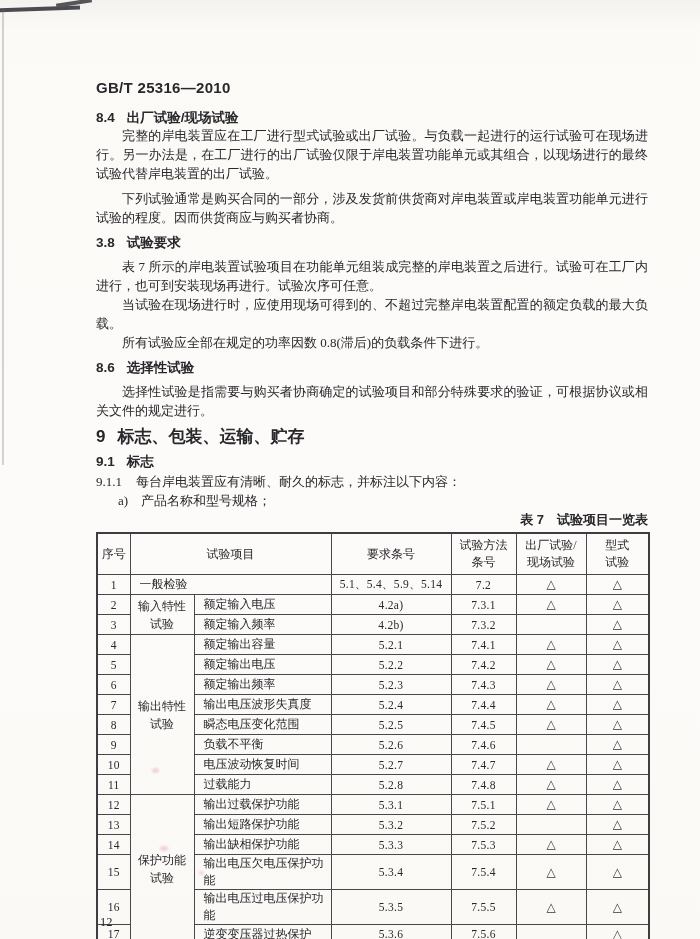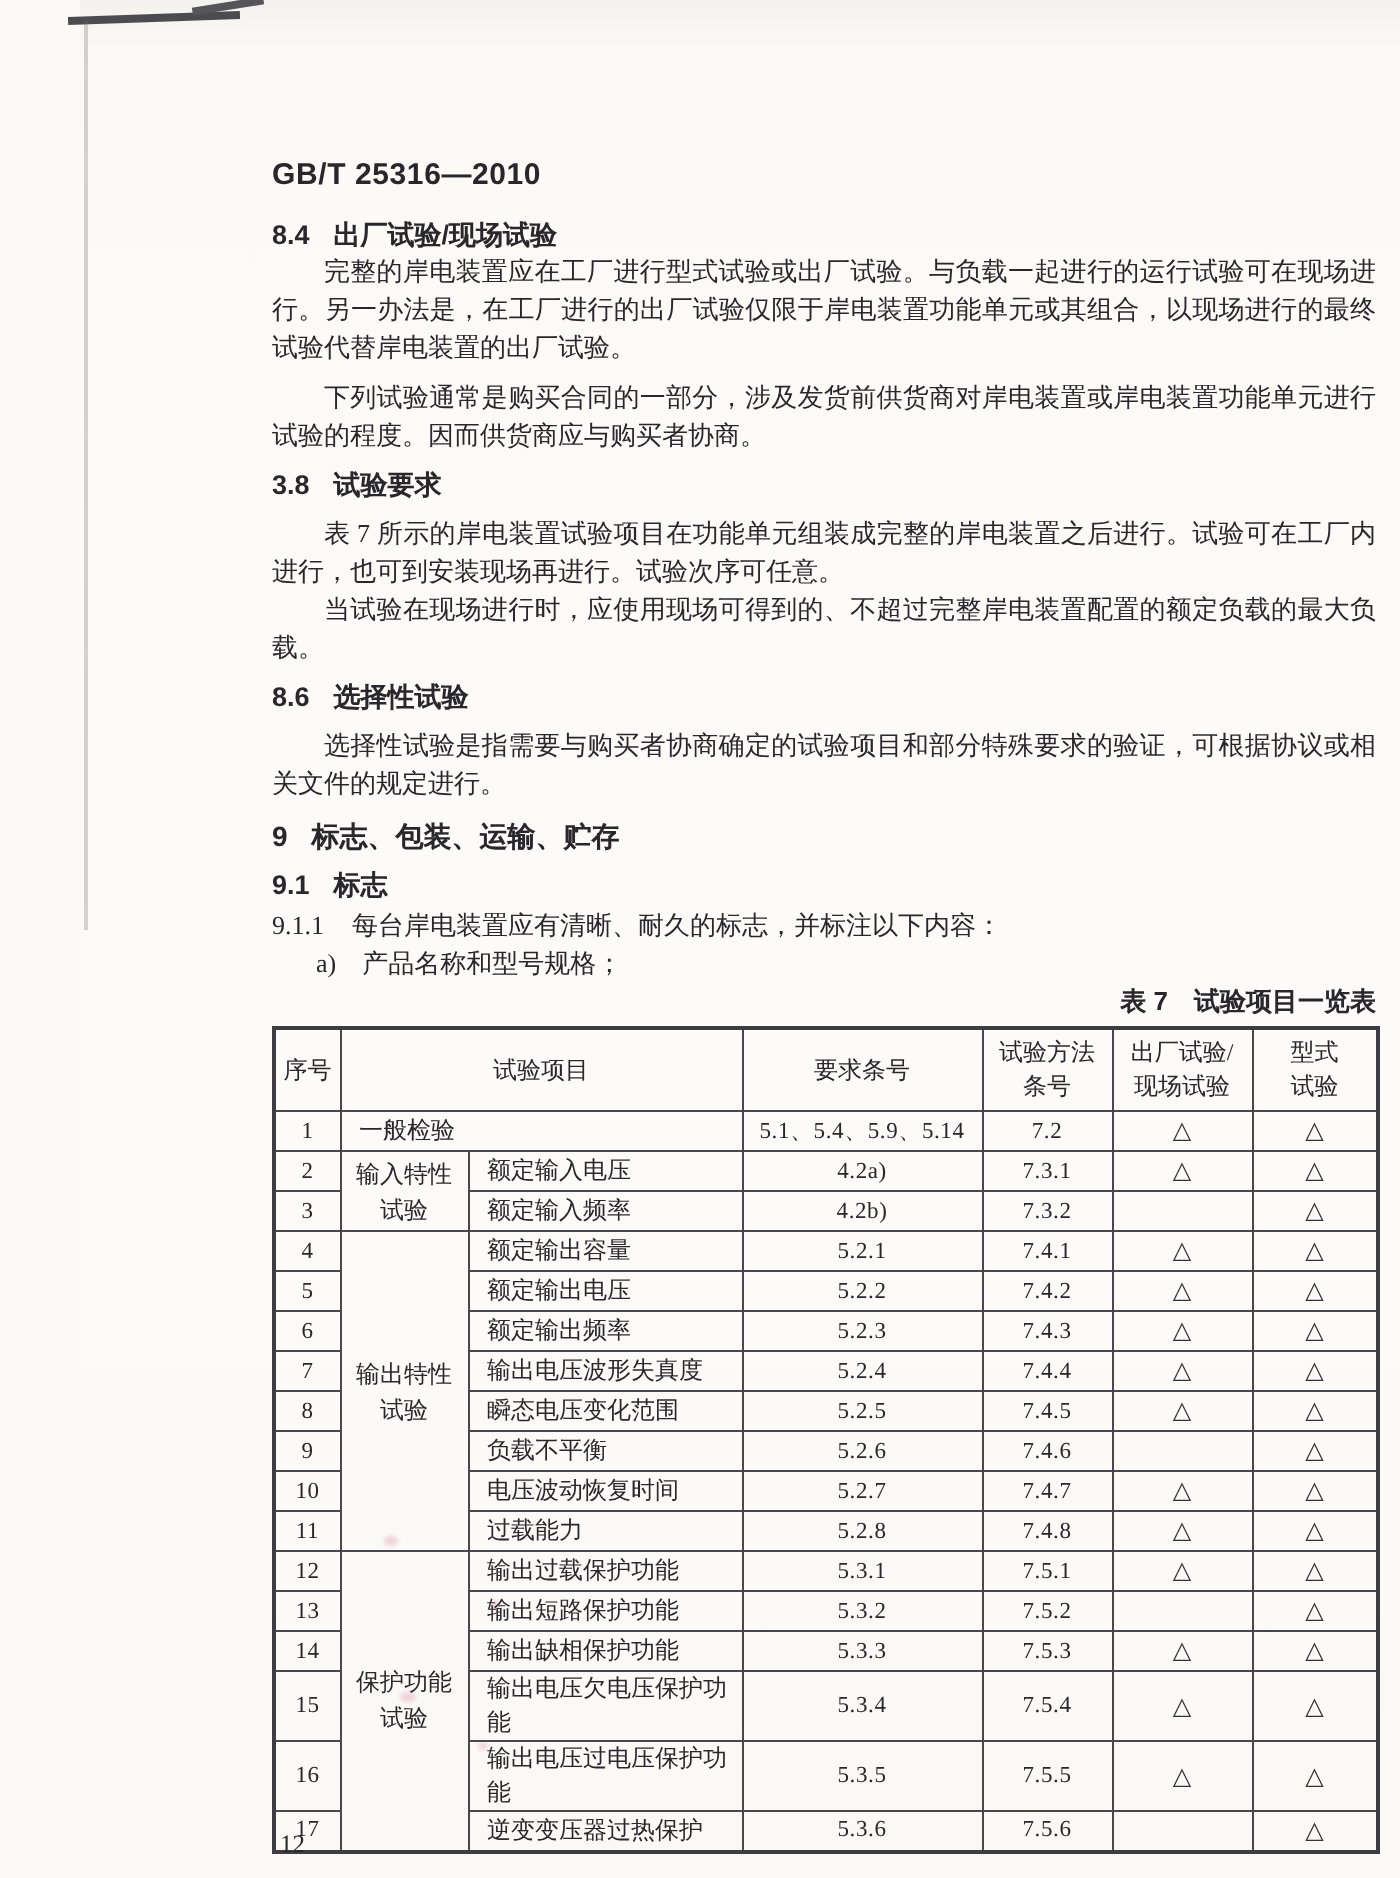--- a/index.html
+++ b/index.html
@@ -7,21 +7,20 @@
     width:700px; height:939px;
     background:#fbfaf7;
     font-family:"Liberation Serif","DejaVu Serif",serif;
     color:#28282c;
     position:relative;
     overflow:hidden;
   }
   .sheet {
     position:absolute; inset:0;
     background:linear-gradient(180deg,#f3f2ef 0%,#fbfaf7 3%,#fcfbf9 55%,#faf9f6 100%);
-    margin-left:40px;
   }
   
   .corner-mark-a { position:absolute; top:7px; left:-6px; width:86px; height:4px; background:#4c4c50; transform:rotate(-2deg); }
   .corner-mark-b { position:absolute; top:1px; left:56px; width:36px; height:4px; background:#55555a; transform:rotate(-9deg); }
   .edge-line { position:absolute; top:10px; left:2px; width:2px; height:455px; background:rgba(105,105,112,0.28); }
   .speck { position:absolute; border-radius:50%; background:rgba(214,95,135,0.26); filter:blur(1px); }
   .sp1 { left:152px; top:768px; width:7px; height:5px; }
   .sp2 { left:205px; top:800px; width:5px; height:6px; }
   .sp3 { left:160px; top:846px; width:8px; height:5px; }
   .sp4 { left:199px; top:871px; width:5px; height:4px; }
@@ -30,21 +29,21 @@
 
   .doc-number {
     font-family:"Liberation Sans","DejaVu Sans",sans-serif;
     font-weight:bold; font-size:15px; line-height:16px; letter-spacing:0.3px;
   }
   .sec-h {
     font-family:Liberation Sans, sans-serif;
     font-weight:bold; font-size:13.5px; line-height:16px; margin-top:14px;
   }
   .sec-h .num { margin-right:12px; }
-  .sec-h.lvl1 { font-size:14px; line-height:18px; margin-top:8px; }
+  .sec-h.lvl1 { font-size:17px; line-height:18px; margin-top:8px; }
   .para { font-size:13px; line-height:19px; text-align:justify; text-indent:2em; margin:0; }
   .para.first { margin-top:6px; }
   .gap8 { margin-top:8px; }
   .gap10 { margin-top:10px; }
   .clause-line { font-size:13px; line-height:19px; margin-top:2px; }
   .clause-line .num { margin-right:14px; }
   .list-item { font-size:13px; line-height:19px; padding-left:22px; }
   .list-item .label { margin-right:13px; }
 
   .table-title {
@@ -92,20 +91,21 @@
       <span class="num">8.4</span><span>出厂试验/现场试验</span>
     </div>
     <p class="para">完整的岸电装置应在工厂进行型式试验或出厂试验。与负载一起进行的运行试验可在现场进行。另一办法是，在工厂进行的出厂试验仅限于岸电装置功能单元或其组合，以现场进行的最终试验代替岸电装置的出厂试验。</p>
     <p class="para first">下列试验通常是购买合同的一部分，涉及发货前供货商对岸电装置或岸电装置功能单元进行试验的程度。因而供货商应与购买者协商。</p>
 
     <div class="sec-h gap8">
       <span class="num">3.8</span><span>试验要求</span>
     </div>
     <p class="para first">表 7 所示的岸电装置试验项目在功能单元组装成完整的岸电装置之后进行。试验可在工厂内进行，也可到安装现场再进行。试验次序可任意。</p>
     <p class="para">当试验在现场进行时，应使用现场可得到的、不超过完整岸电装置配置的额定负载的最大负载。</p>
+    <p class="para">所有试验应全部在规定的功率因数 0.8(滞后)的负载条件下进行。</p>
 
     <div class="sec-h gap8">
       <span class="num">8.6</span><span>选择性试验</span>
     </div>
     <p class="para first">选择性试验是指需要与购买者协商确定的试验项目和部分特殊要求的验证，可根据协议或相关文件的规定进行。</p>
 
     <div class="sec-h lvl1 gap10">
       <span class="num">9</span><span>标志、包装、运输、贮存</span>
     </div>
 

